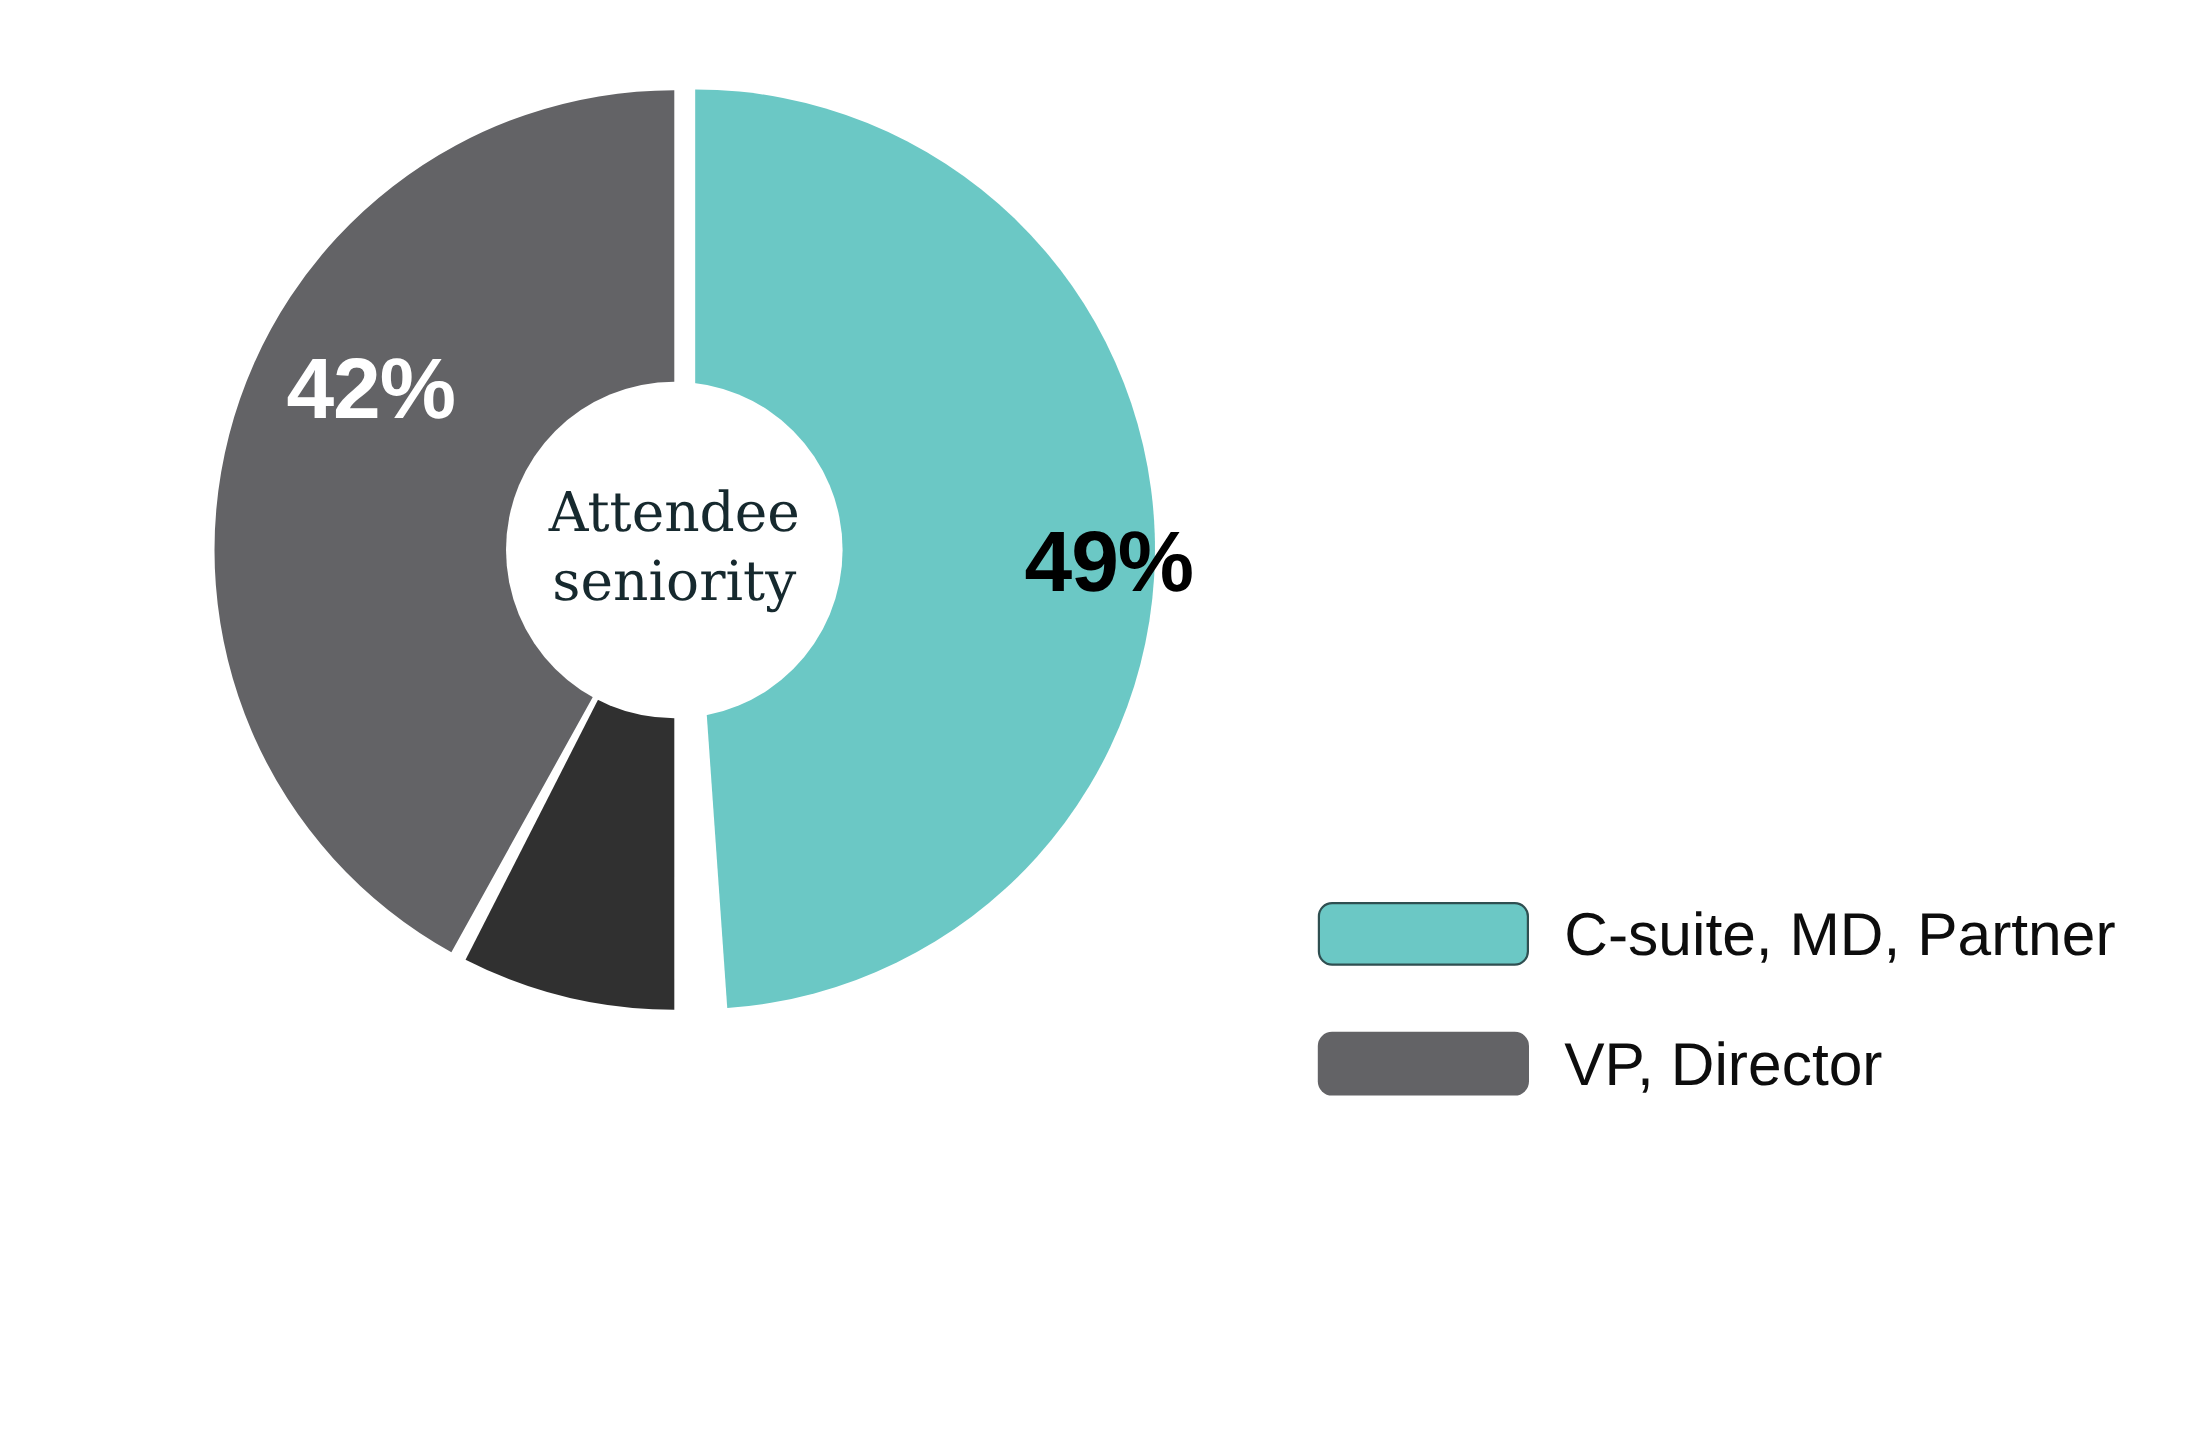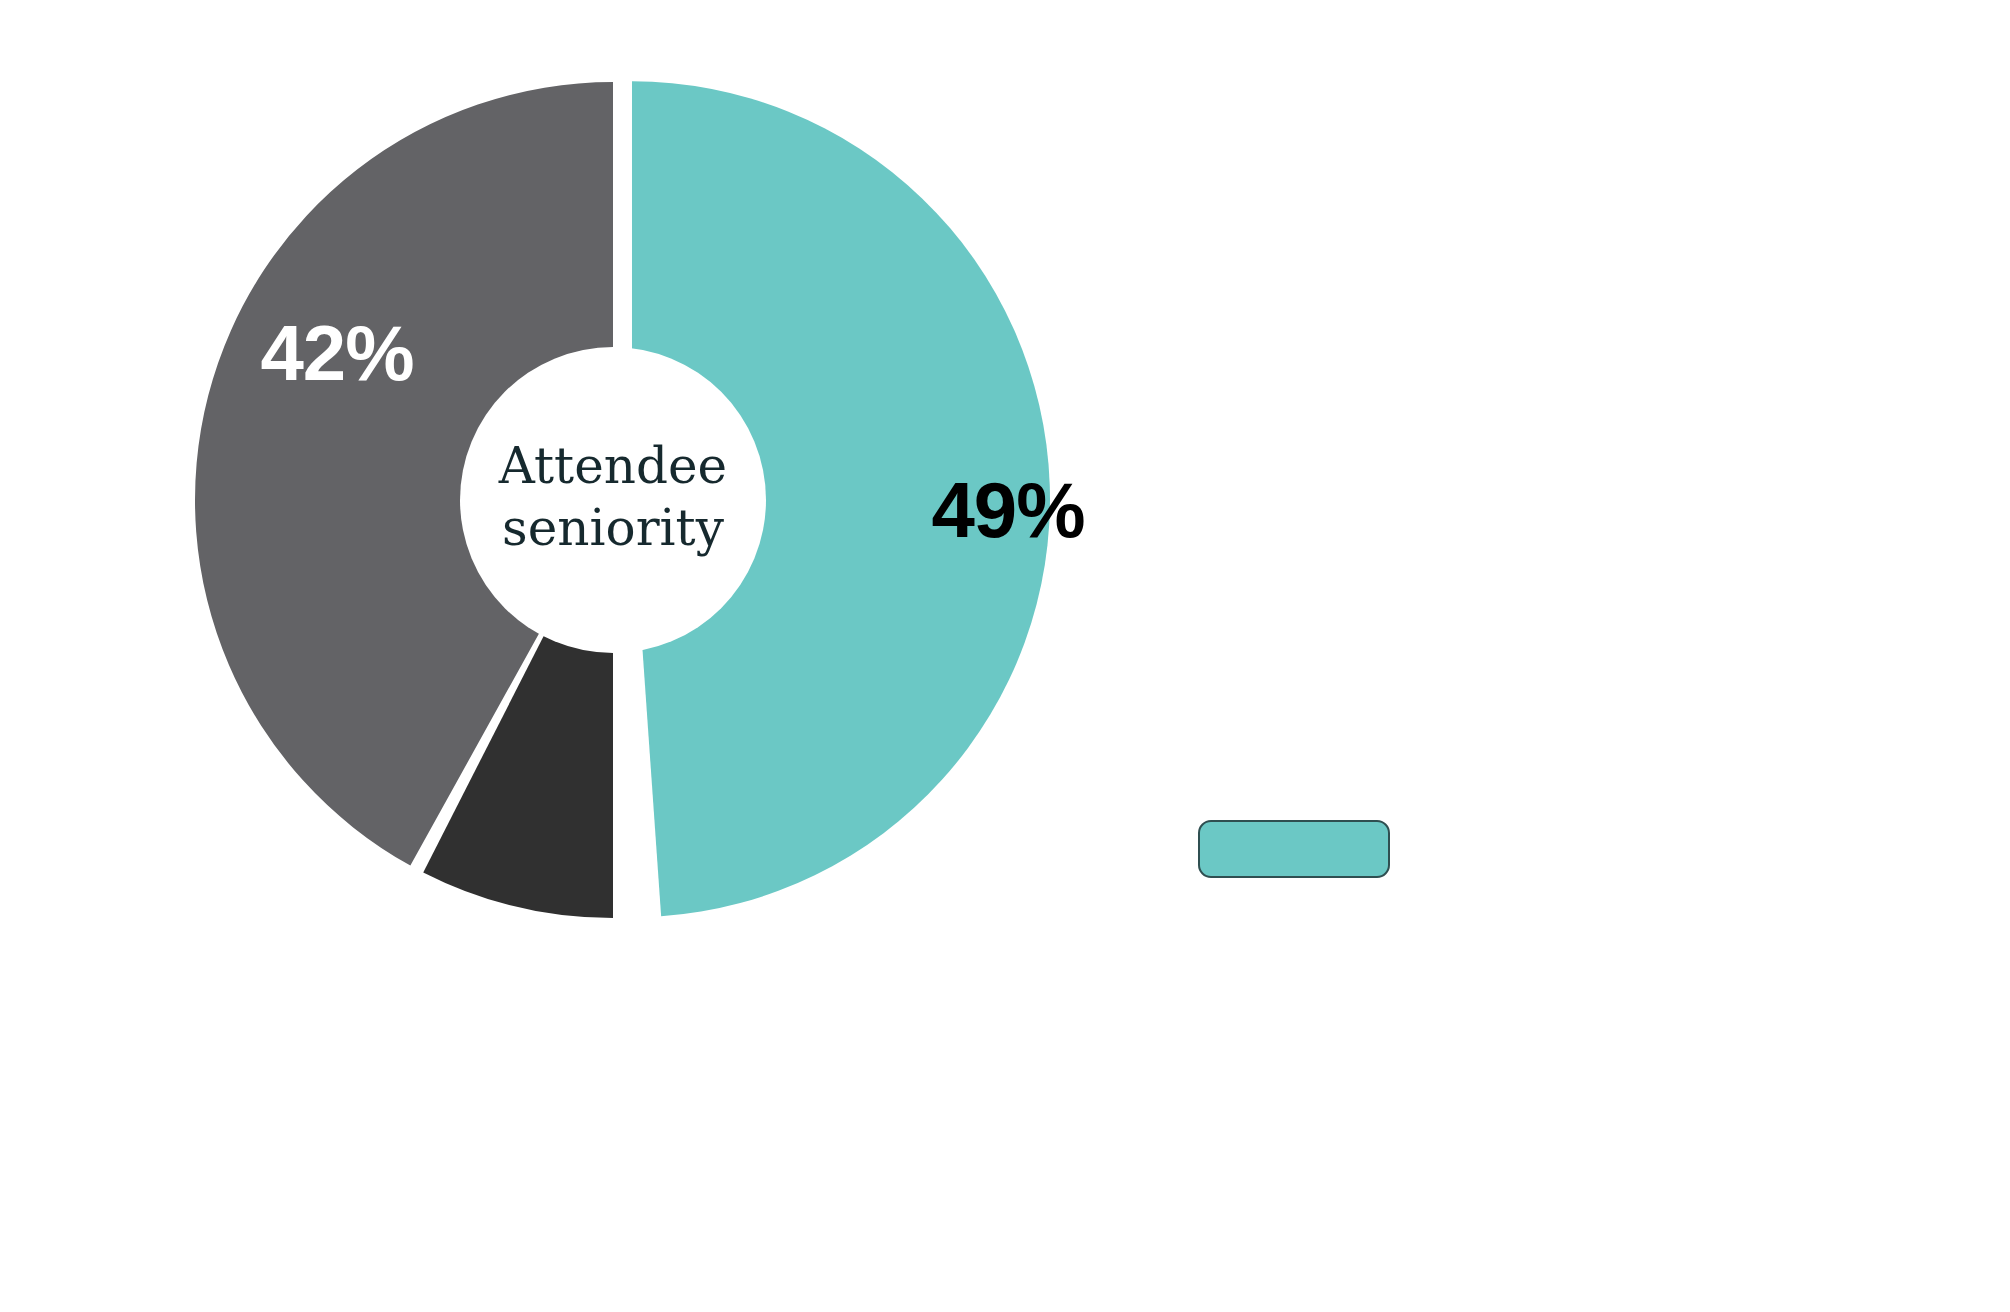--- a/index.html
+++ b/index.html
@@ -89,19 +89,24 @@
     <text class="slice-label" x="1008" y="537" fill="#000000" text-anchor="middle">49%</text>
     <text class="slice-label" x="337" y="380" fill="#ffffff" text-anchor="middle">42%</text>
     <text class="slice-label" x="406" y="988" fill="#ffffff" text-anchor="middle">22%</text>
 
   </svg>
 
   <div id="legend">
 
     <div class="legend-row">
       <div class="legend-swatch" style="background:#6bc8c5; border:2px solid #2f4f51;"></div>
+      <div class="legend-label">C-suite, MD, Partner</div>
     </div>
 
+    <div class="legend-row">
+      <div class="legend-swatch" style="background:#636366;"></div>
+      <div class="legend-label">VP, Director</div>
+    </div>
 
 
   </div>
 
 </div>
 
 </body></html>

